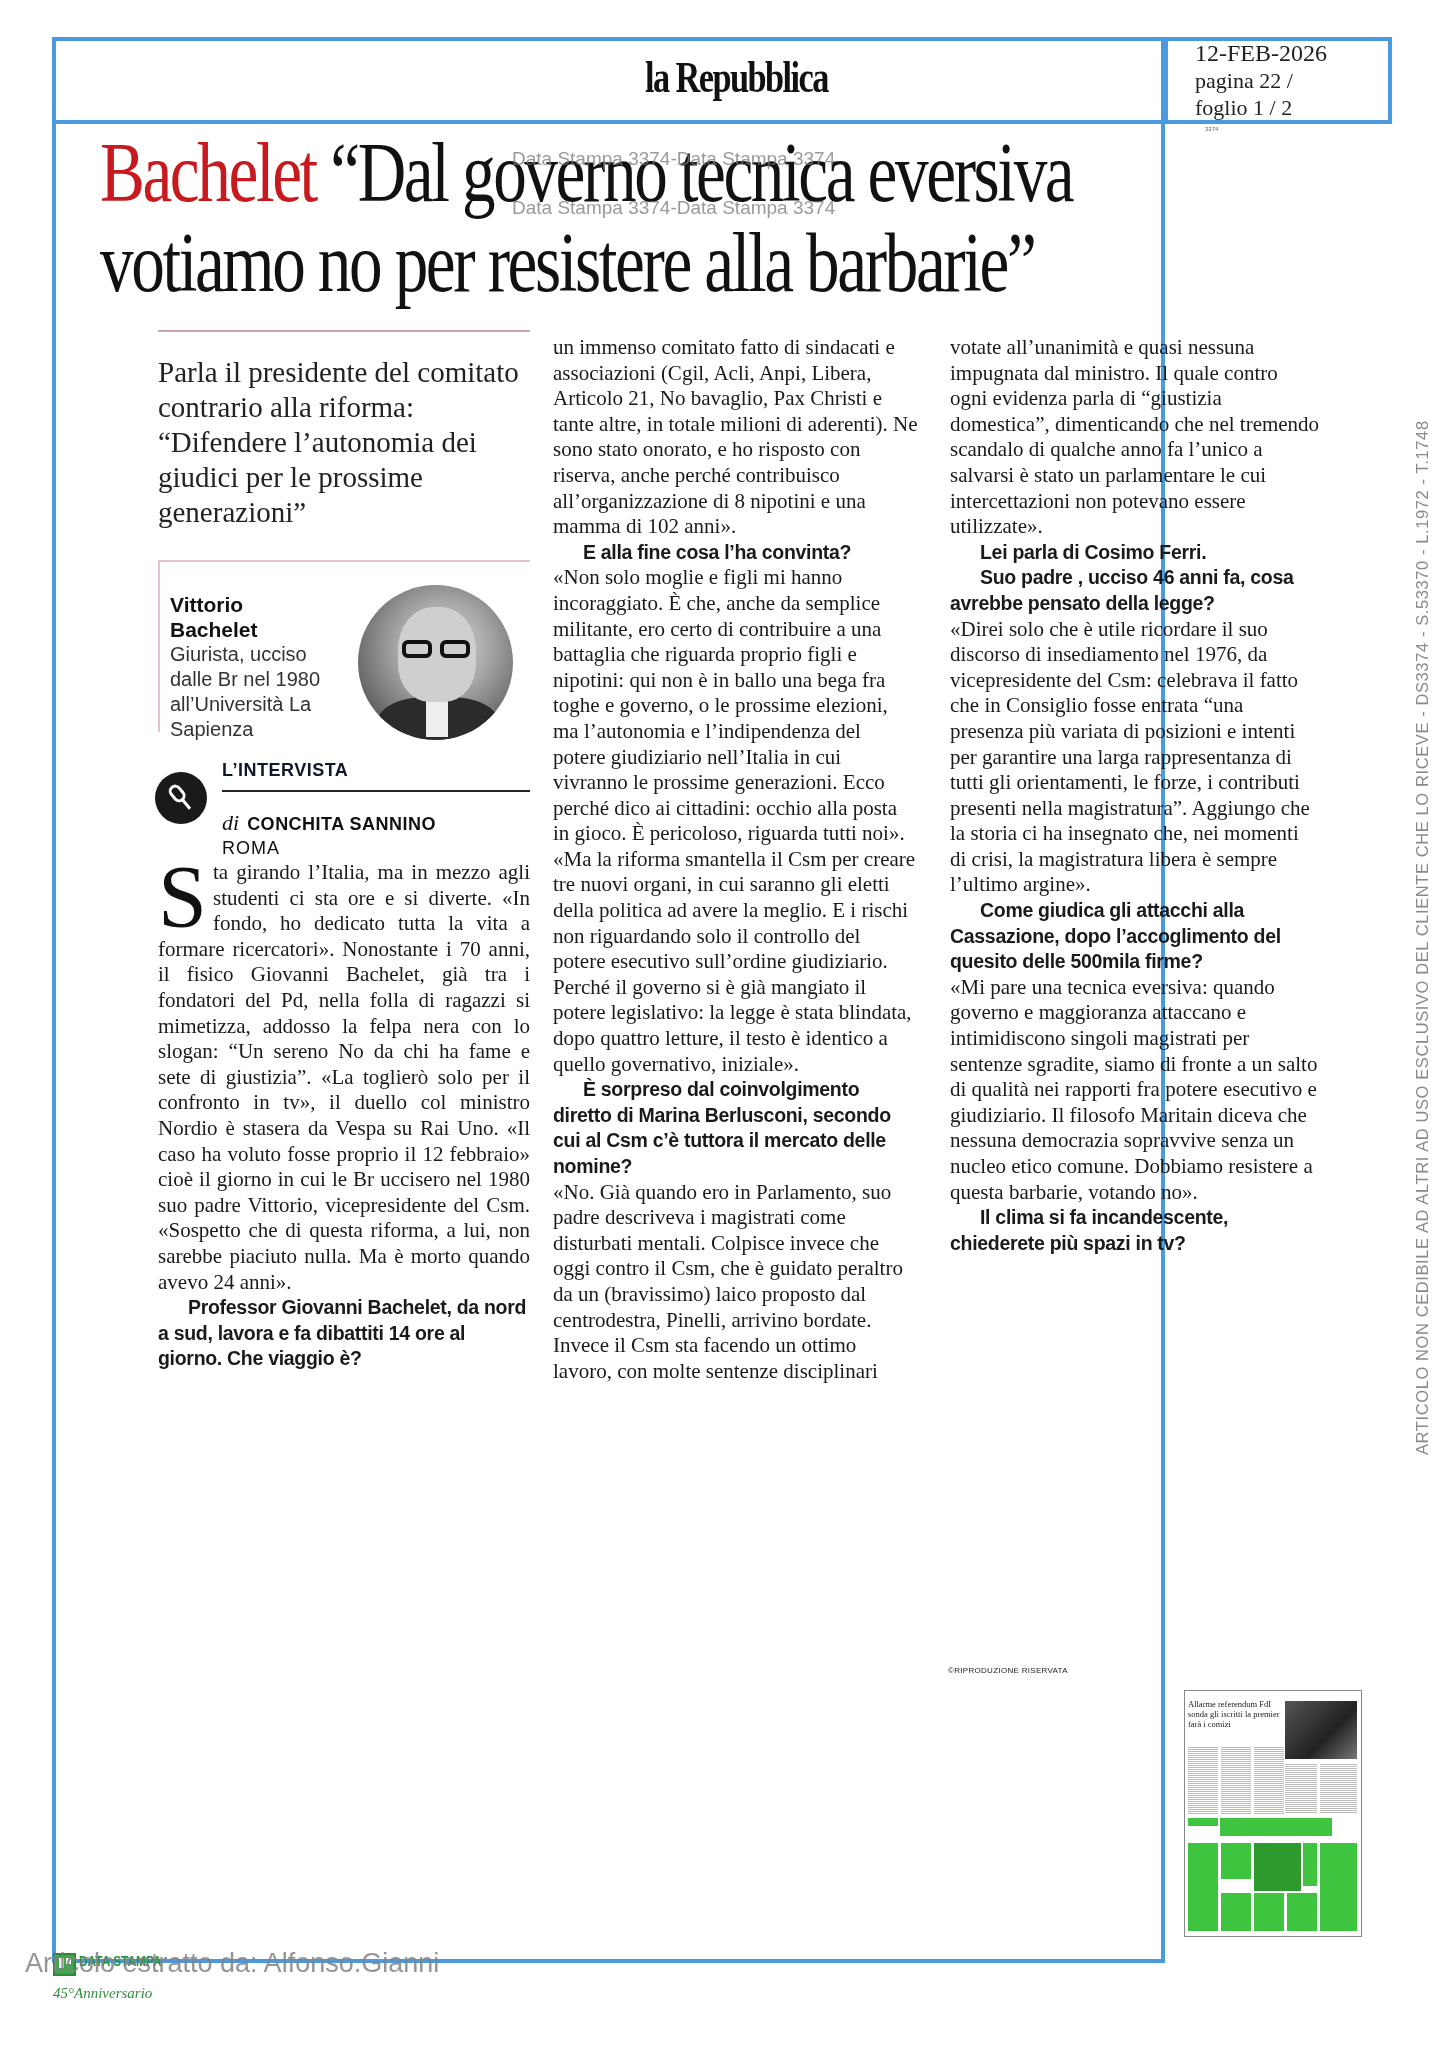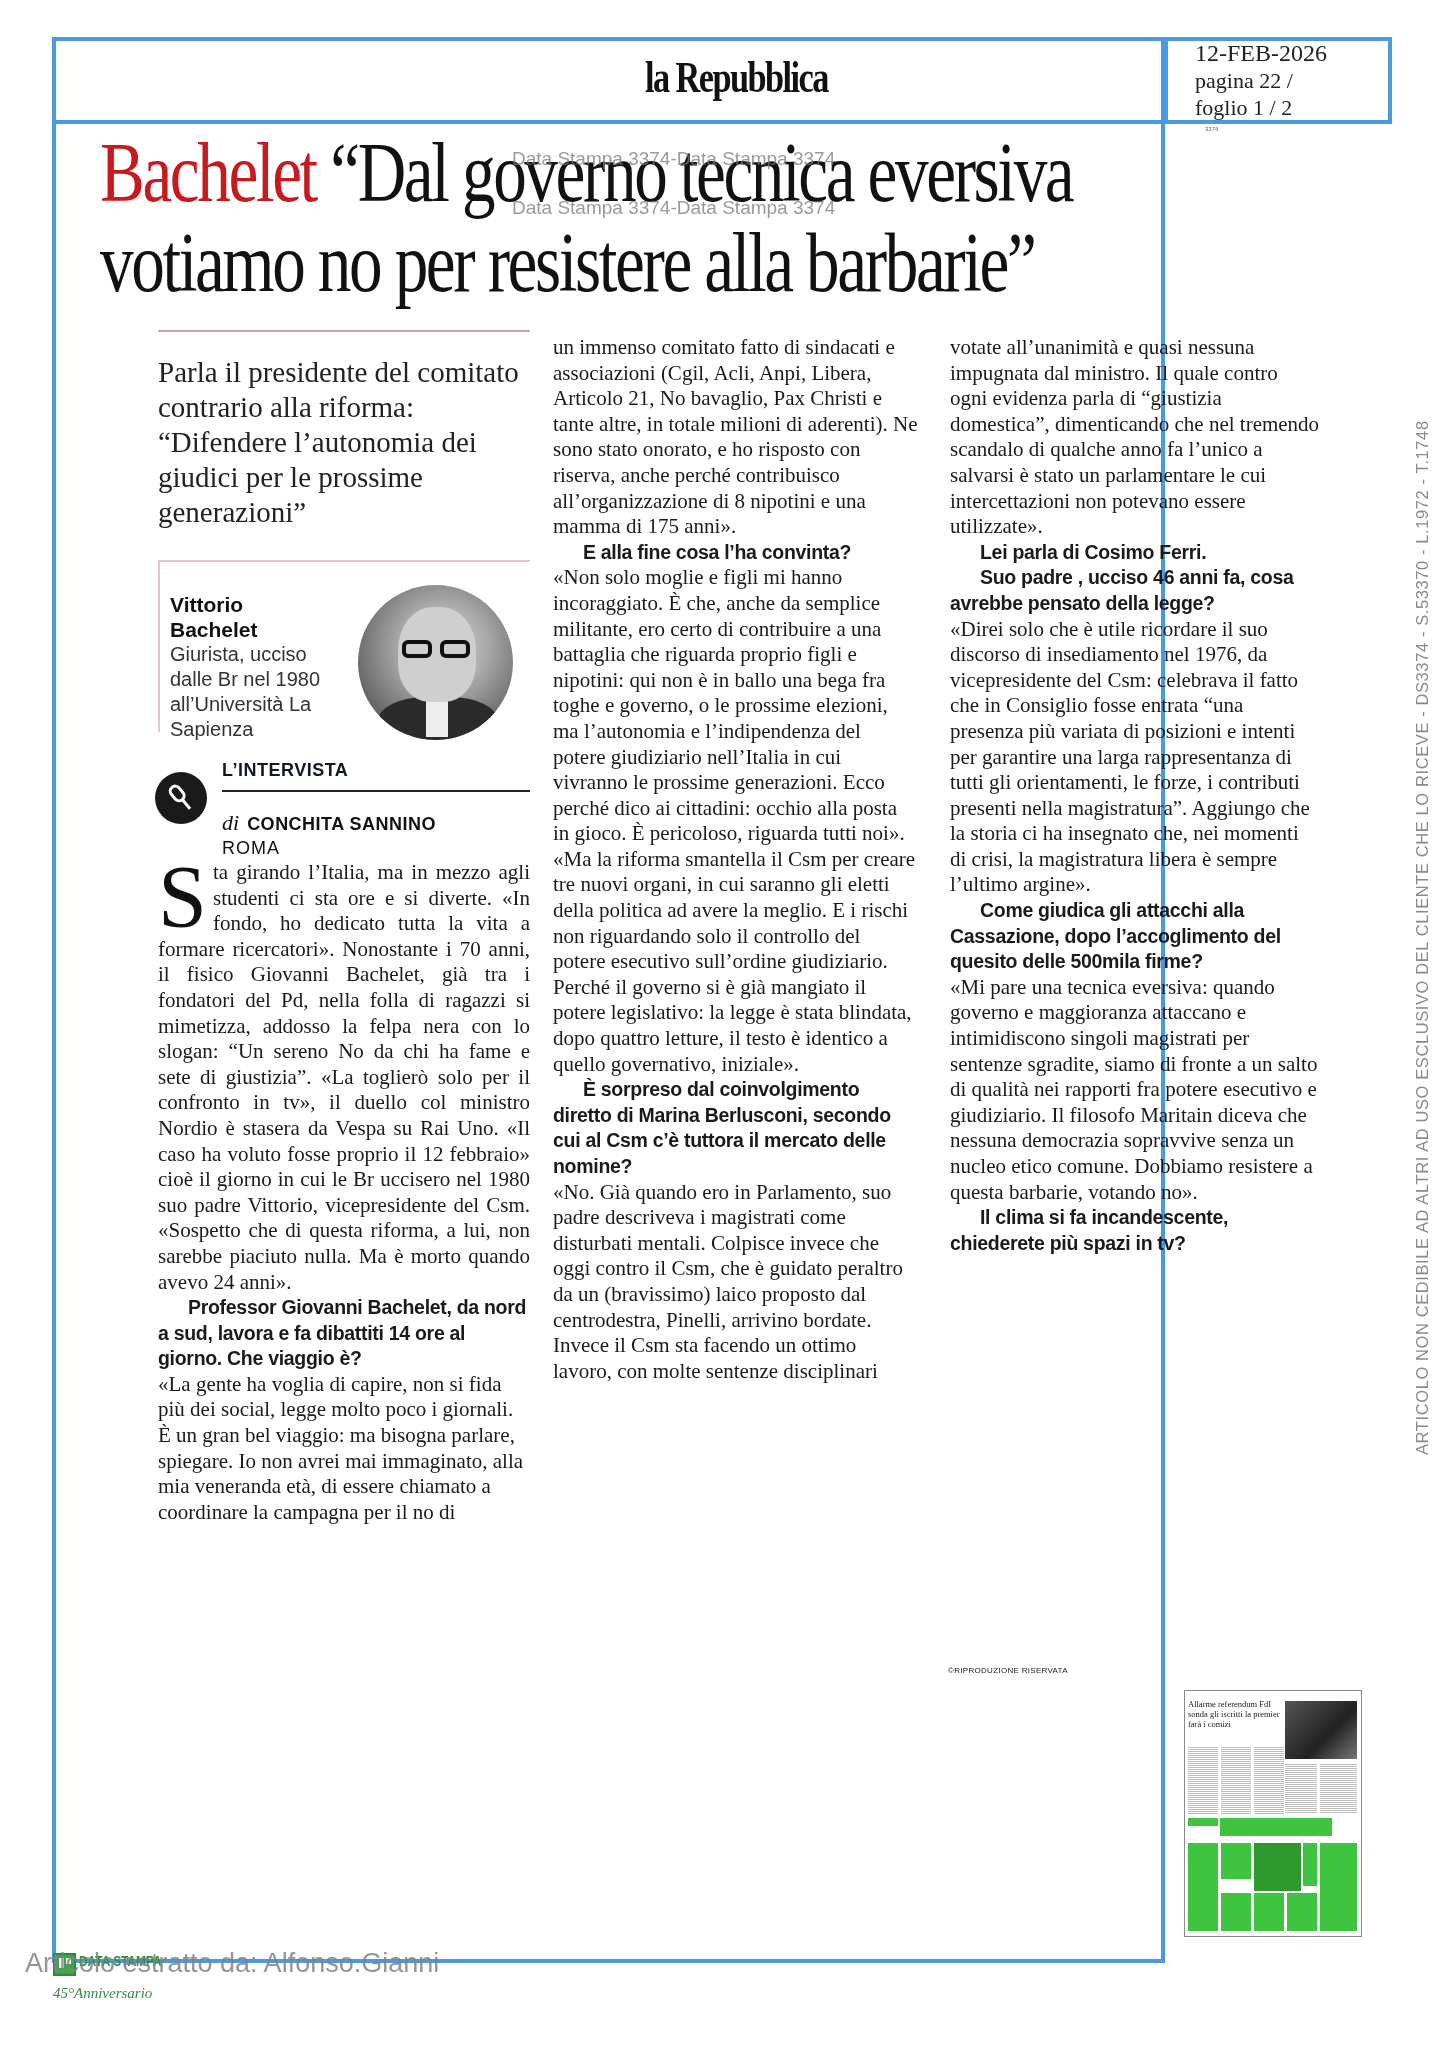--- a/index.html
+++ b/index.html
@@ -129,25 +129,24 @@
 <div class="interview-label">L’INTERVISTA</div>
 <div class="interview-rule"></div>
 <div class="byline">
   <span class="di">di</span><span class="author">CONCHITA SANNINO</span>
 </div>
 <div class="dateline">ROMA</div>
 
 <div class="col col1">
   <p class="lead"><span class="dropcap">S</span><span>ta girando l’Italia, ma in mezzo agli studenti ci sta ore e si diverte. «In fondo, ho dedicato tutta la vita a formare ricercatori». Nonostante i 70 anni, il fisico Giovanni Bachelet, già tra i fondatori del Pd, nella folla di ragazzi si mimetizza, addosso la felpa nera con lo slogan: “Un sereno No da chi ha fame e sete di giustizia”. «La toglierò solo per il confronto in tv», il duello col ministro Nordio è stasera da Vespa su Rai Uno. «Il caso ha voluto fosse proprio il 12 febbraio» cioè il giorno in cui le Br uccisero nel 1980 suo padre Vittorio, vicepresidente del Csm. «Sospetto che di questa riforma, a lui, non sarebbe piaciuto nulla. Ma è morto quando avevo 24 anni».</span></p>
   <p class="q">Professor Giovanni Bachelet, da nord a sud, lavora e fa dibattiti 14 ore al giorno. Che viaggio è?</p>
-  <p>«La gente ha voglia di capire, non si fida più dei social, legge molto poco i giornali. È un gran bel viaggio: ma bisogna parlare, spiegare. Io non avrei mai immaginato, alla mia veneranda età, di essere chiamato a coordinare la campagna per il no di</p>
 </div>
 
 <div class="col col2">
-  <p>un immenso comitato fatto di sindacati e associazioni (Cgil, Acli, Anpi, Libera, Articolo 21, No bavaglio, Pax Christi e tante altre, in totale milioni di aderenti). Ne sono stato onorato, e ho risposto con riserva, anche perché contribuisco all’organizzazione di 8 nipotini e una mamma di 175 anni».</p>
+  <p>un immenso comitato fatto di sindacati e associazioni (Cgil, Acli, Anpi, Libera, Articolo 21, No bavaglio, Pax Christi e tante altre, in totale milioni di aderenti). Ne sono stato onorato, e ho risposto con riserva, anche perché contribuisco all’organizzazione di 8 nipotini e una mamma di 102 anni».</p>
   <p class="q">E alla fine cosa l’ha convinta?</p>
   <p>«Non solo moglie e figli mi hanno incoraggiato. È che, anche da semplice militante, ero certo di contribuire a una battaglia che riguarda proprio figli e nipotini: qui non è in ballo una bega fra toghe e governo, o le prossime elezioni, ma l’autonomia e l’indipendenza del potere giudiziario nell’Italia in cui vivranno le prossime generazioni. Ecco perché dico ai cittadini: occhio alla posta in gioco. È pericoloso, riguarda tutti noi».</p>
   <p>«Ma la riforma smantella il Csm per creare tre nuovi organi, in cui saranno gli eletti della politica ad avere la meglio. E i rischi non riguardando solo il controllo del potere esecutivo sull’ordine giudiziario. Perché il governo si è già mangiato il potere legislativo: la legge è stata blindata, dopo quattro letture, il testo è identico a quello governativo, iniziale».</p>
   <p class="q">È sorpreso dal coinvolgimento diretto di Marina Berlusconi, secondo cui al Csm c’è tuttora il mercato delle nomine?</p>
   <p>«No. Già quando ero in Parlamento, suo padre descriveva i magistrati come disturbati mentali. Colpisce invece che oggi contro il Csm, che è guidato peraltro da un (bravissimo) laico proposto dal centrodestra, Pinelli, arrivino bordate. Invece il Csm sta facendo un ottimo lavoro, con molte sentenze disciplinari</p>
 </div>
 
 <div class="col col3">
   <p>votate all’unanimità e quasi nessuna impugnata dal ministro. Il quale contro ogni evidenza parla di “giustizia domestica”, dimenticando che nel tremendo scandalo di qualche anno fa l’unico a salvarsi è stato un parlamentare le cui intercettazioni non potevano essere utilizzate».</p>
   <p class="q">Lei parla di Cosimo Ferri.</p>

